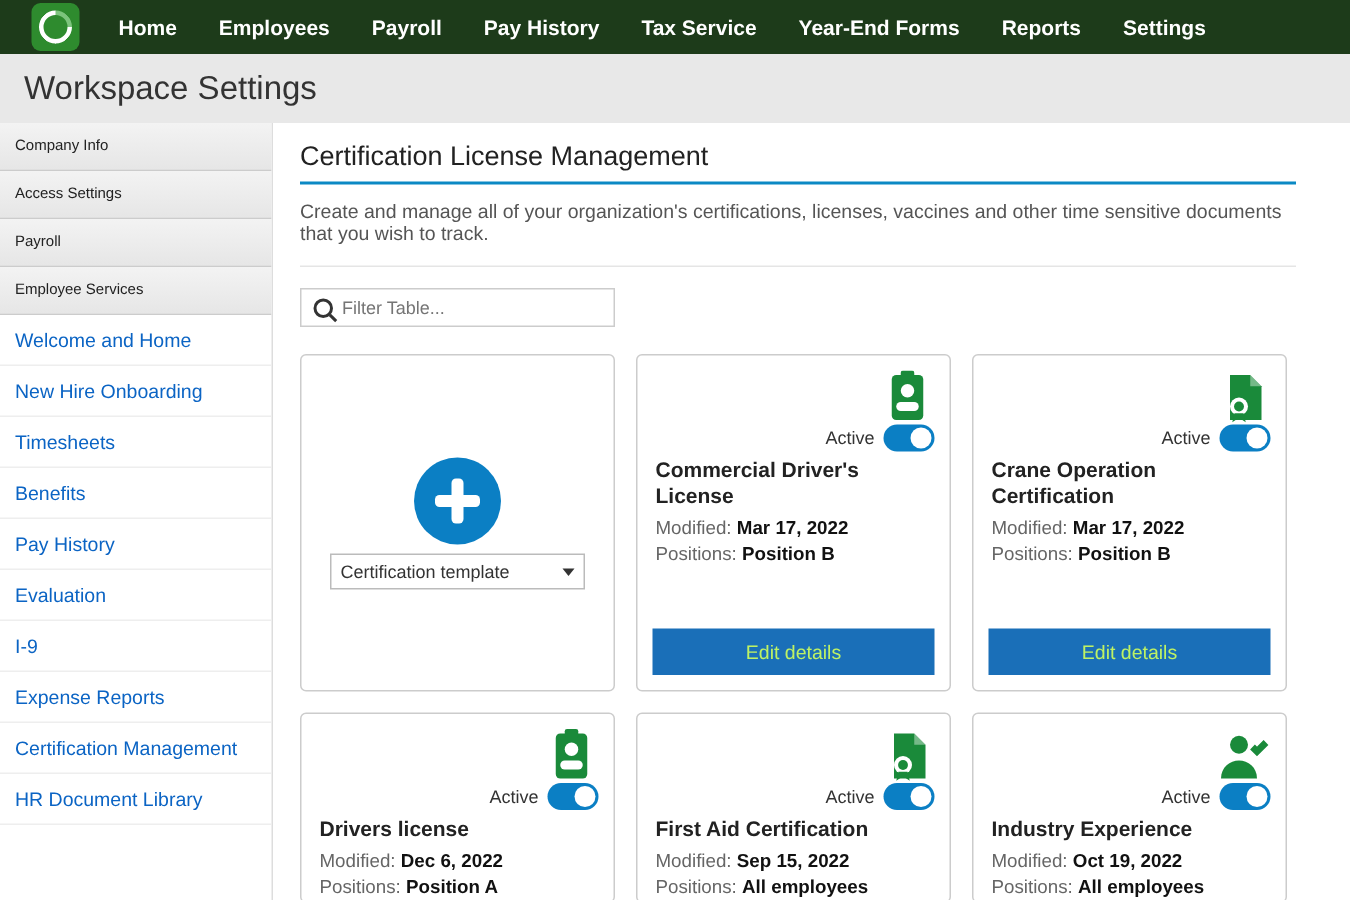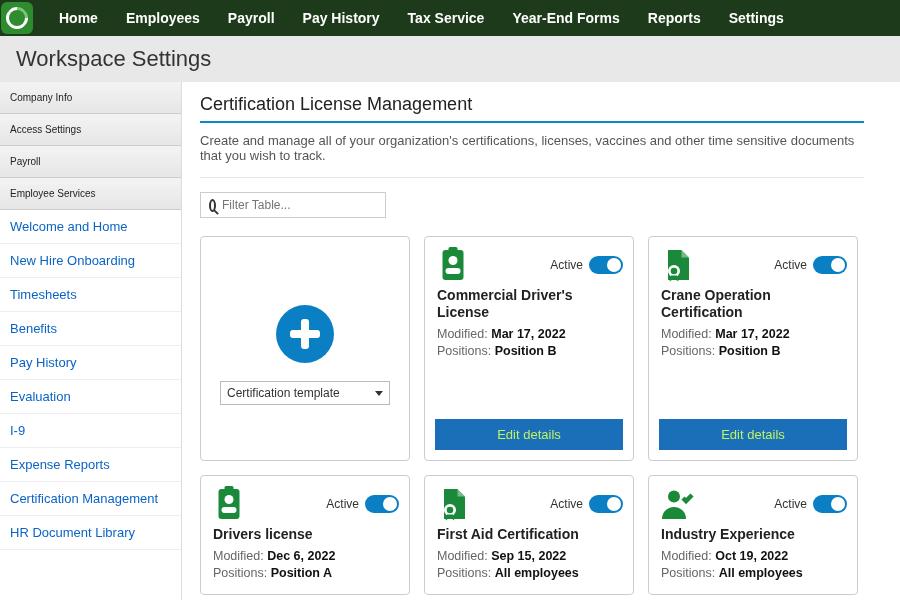--- a/index.html
+++ b/index.html
@@ -1,19 +1,19 @@
 <!DOCTYPE html>
 <html><head>
 <meta charset="utf-8">
 <style>
   * { box-sizing: border-box; margin: 0; padding: 0; }
   body { font-family: "Segoe UI", Arial, sans-serif; background: #f0f0f0; color: #333; width: 900px; height: 600px; overflow: hidden; }
   
   
-  .topnav { background: #1d3b1a; height: 36px; display: flex; align-items: center; padding-left: 1px; }
+  .topnav { background: #1d3b1a; height: 36px; display: flex; align-items: center; padding-left: 21px; }
   .logo { width: 32px; height: 32px; background: #2e8b2e; border-radius: 6px; display: flex; align-items: center; justify-content: center; margin-right: 12px; }
   .logo-inner { width: 22px; height: 22px; border: 3px solid #fff; border-top-color: #7cc47c; border-radius: 50%; transform: rotate(45deg); }
   .topnav a { color: #fff; font-size: 14px; font-weight: 600; text-decoration: none; padding: 0 14px; line-height: 36px; cursor: pointer; }
   
   
   .page-title-bar { background: #e8e8e8; padding: 10px 16px; }
   .page-title-bar h1 { font-size: 22px; font-weight: 400; color: #333; }
   
   
   .layout { display: flex; height: calc(600px - 36px - 46px); }
@@ -24,40 +24,40 @@
   .sidebar-link { display: block; padding: 9px 10px; font-size: 13px; color: #0b64c4; text-decoration: none; border-bottom: 1px solid #eee; cursor: pointer; }
   .sidebar-link.active { font-weight: 400; color: #0b64c4; }
   
   
   .main { flex: 1; padding: 12px 36px 0 18px; background: #fff; overflow-y: auto; }
   .main h2 { font-size: 18px; font-weight: 400; color: #222; padding-bottom: 6px; border-bottom: 2px solid #0b89c4; margin-bottom: 10px; }
   .main .desc { font-size: 13px; color: #555; margin-bottom: 14px; }
   .divider { border-top: 1px solid #e5e5e5; margin-bottom: 14px; }
   
   
-  .filter-box { border: 1px solid #ccc; display: flex; align-items: center; width: 186px; padding: 5px 8px; margin-bottom: 18px; }
+  .filter-box { border: 1px solid #ccc; display: flex; align-items: center; width: 210px; padding: 5px 8px; margin-bottom: 18px; }
   .filter-box input { border: none; outline: none; font-size: 12px; margin-left: 6px; flex: 1; }
   .search-icon { width: 13px; height: 13px; border: 2px solid #333; border-radius: 50%; position: relative; }
   .search-icon::after { content: ""; position: absolute; width: 6px; height: 2px; background: #333; transform: rotate(45deg); bottom: -3px; right: -5px; }
   
   
   .card-grid { display: grid; grid-template-columns: repeat(3, 210px); gap: 14px; }
   .card { border: 1px solid #ccc; border-radius: 4px; height: 225px; display: flex; flex-direction: column; position: relative; background: #fff; }
   
   
   .add-card { align-items: center; justify-content: center; }
   .plus-circle { width: 58px; height: 58px; background: #0b7fc4; border-radius: 50%; position: relative; margin-bottom: 30px; cursor: pointer; }
   .plus-circle::before, .plus-circle::after { content: ""; position: absolute; background: #fff; border-radius: 3px; }
   .plus-circle::before { width: 30px; height: 8px; top: 25px; left: 14px; }
   .plus-circle::after { width: 8px; height: 30px; top: 14px; left: 25px; }
-  .template-select { width: 170px; border: 1px solid #bbb; padding: 4px 6px; font-size: 12px; position: absolute; bottom: 55px; display: flex; justify-content: space-between; align-items: center; cursor: pointer; }
+  .template-select { width: 170px; border: 1px solid #bbb; padding: 4px 6px; font-size: 12px; position: absolute; bottom: 67px; display: flex; justify-content: space-between; align-items: center; cursor: pointer; }
   .caret { width: 0; height: 0; border-left: 4px solid transparent; border-right: 4px solid transparent; border-top: 5px solid #333; }
   
   
-  .card-head { display: flex; justify-content: space-between; align-items: center; padding: 10px 10px 4px 10px; }
+  .card-head { display: flex; justify-content: space-between; align-items: flex-end; padding: 10px 10px 4px 10px; flex-direction: column; }
   .cert-icon { width: 36px; height: 36px; }
   .active-area { display: flex; align-items: center; gap: 6px; }
   .active-label { font-size: 12px; color: #333; }
   .toggle { width: 34px; height: 18px; background: #0b7fc4; border-radius: 10px; position: relative; cursor: pointer; }
   .toggle::after { content: ""; position: absolute; width: 14px; height: 14px; background: #fff; border-radius: 50%; top: 2px; right: 2px; }
   .card-body { padding: 0 12px; flex: 1; }
   .card-title { font-size: 14px; font-weight: 700; color: #222; margin-bottom: 6px; line-height: 1.2; }
   .card-row { font-size: 12.5px; margin-bottom: 3px; }
   .card-row .lbl { color: #666; }
   .card-row .val { color: #111; font-weight: 600; }

